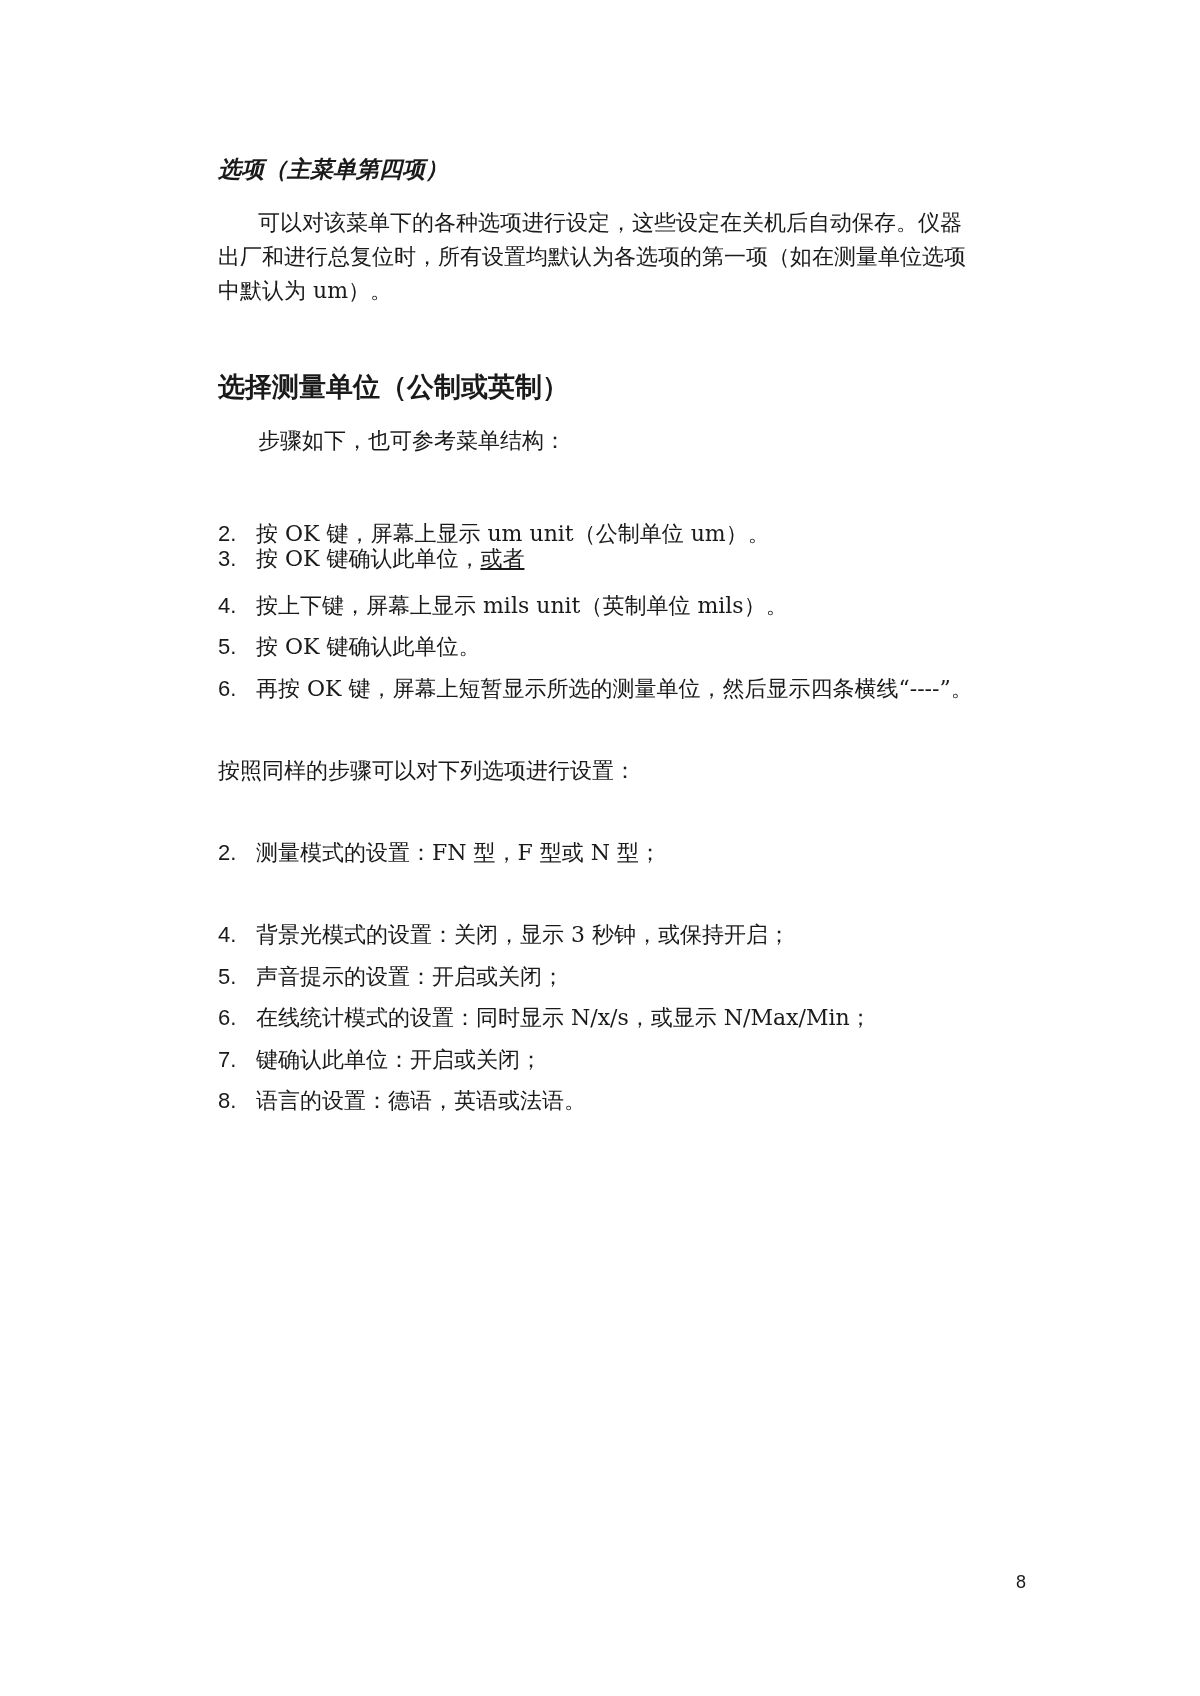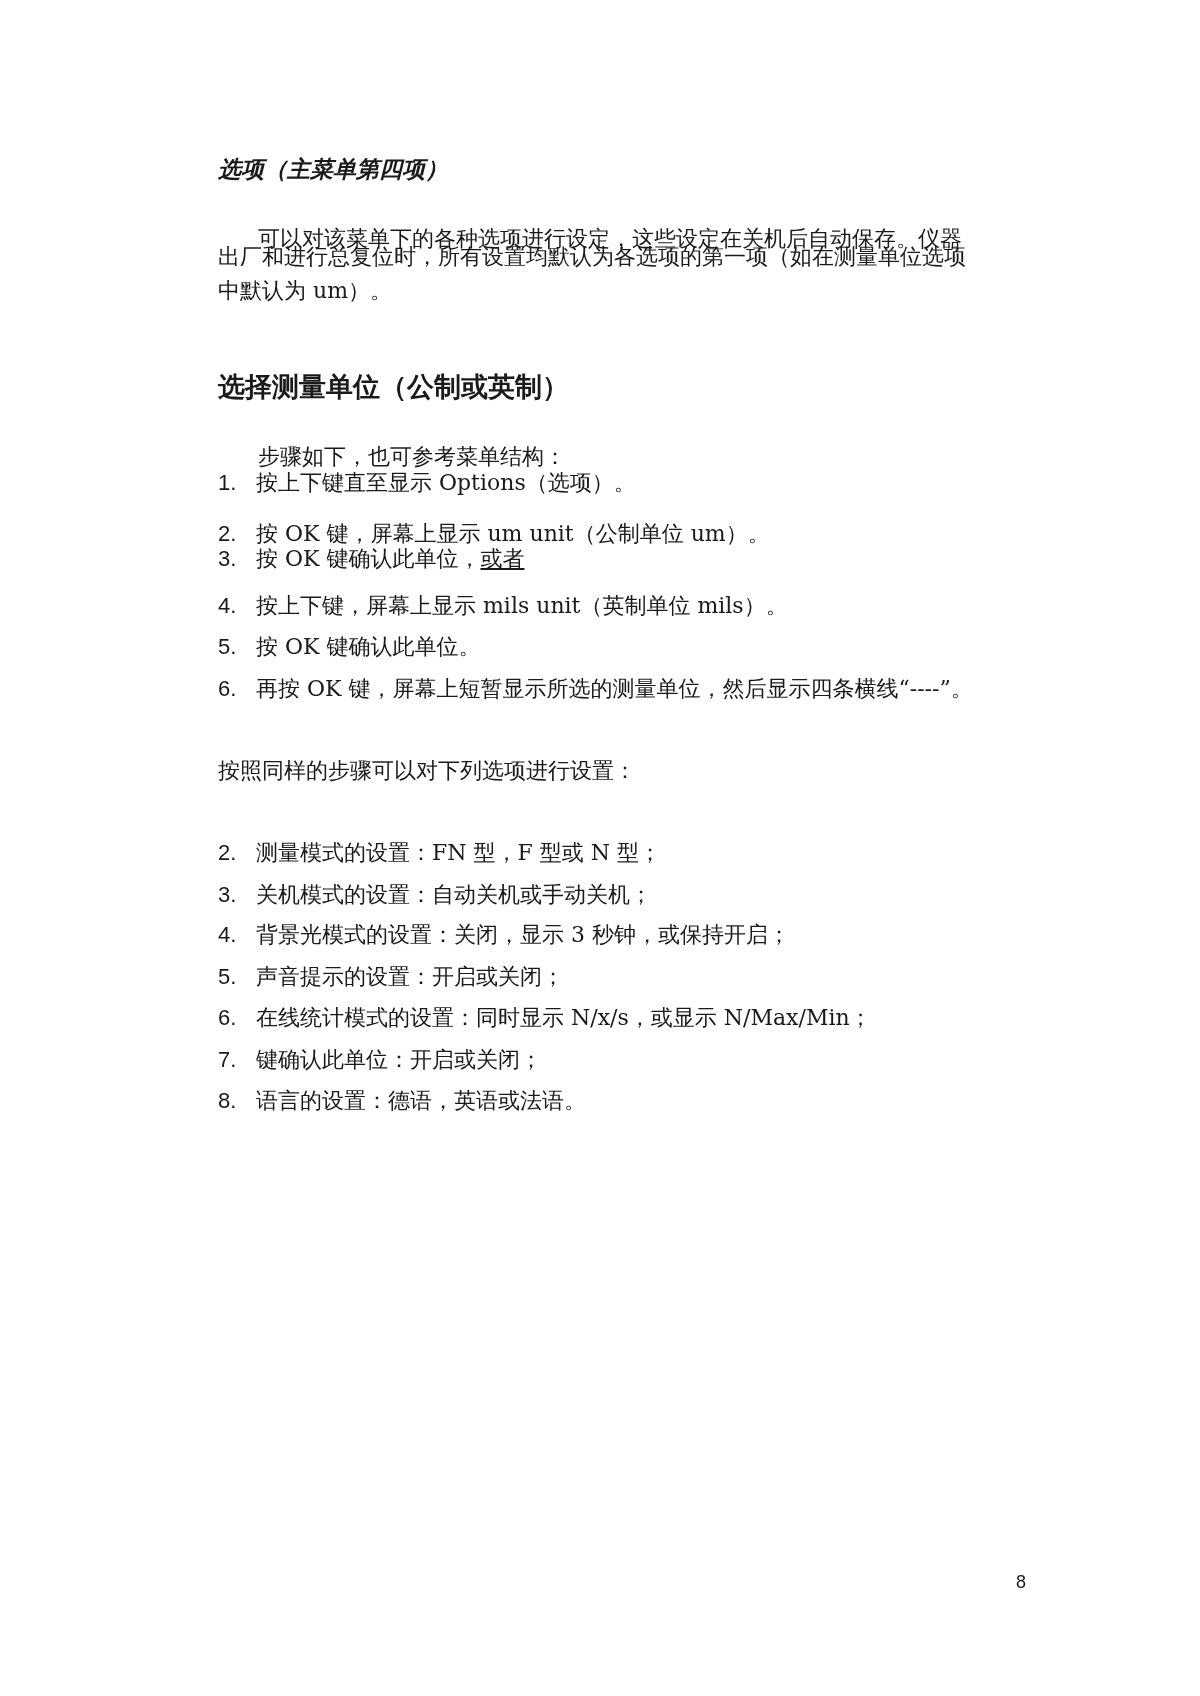--- a/index.html
+++ b/index.html
@@ -2,43 +2,40 @@
 <html><head>
 <meta charset="utf-8">
 <style>
   html, body { margin: 0; padding: 0; background: #ffffff; }
   body { width: 1200px; height: 1696px; position: relative; overflow: hidden;
          font-family: "DejaVu Serif", "Liberation Serif", serif; color: #1a1a1a; }
   .page { position: absolute; left: 0; top: 0; width: 952px; height: 1696px; }
   .line { position: absolute; left: 218px; width: 810px; font-size: 22px; line-height: 34px; white-space: nowrap; }
   .h1 { font-weight: bold; font-style: italic; font-size: 23px; }
   .h2 { font-weight: bold; font-size: 27px; }
-  .indent { padding-left: 40px; margin-top: 16px; }
+  .indent { padding-left: 40px; }
   .num { display: inline-block; width: 38px; font-family: "Liberation Sans", sans-serif; }
   .u { text-decoration: underline; }
   .pagenum { position: absolute; left: 1016px; top: 1572px; font-size: 18px; font-family: "Liberation Sans", sans-serif; }
 </style>
 </head>
 <body>
 
 <div class="page">
 
   <div class="line h1" style="top:152px">选项（主菜单第四项）</div>
 
   <div class="line indent" style="top:206px">可以对该菜单下的各种选项进行设定，这些设定在关机后自动保存。仪器</div>
   <div class="line" style="top:274px">中默认为 um）。</div>
   <div class="line" style="top:240px">出厂和进行总复位时，所有设置均默认为各选项的第一项（如在测量单位选项</div>
 
   <div class="line h2" style="top:370px">选择测量单位（公制或英制）</div>
 
   <div class="line indent" style="top:424px">步骤如下，也可参考菜单结构：</div>
 
-  <div class="line" style="top:466px">
-    <span class="num">1.</span><span>按上下键直至显示 Options（选项）。</span>
-  </div>
   <div class="line" style="top:517px">
     <span class="num">2.</span><span>按 OK 键，屏幕上显示 um unit（公制单位 um）。</span>
   </div>
   <div class="line" style="top:542px">
     <span class="num">3.</span><span>按 OK 键确认此单位，</span><span class="u">或者</span>
   </div>
   <div class="line" style="top:589px">
     <span class="num">4.</span><span>按上下键，屏幕上显示 mils unit（英制单位 mils）。</span>
   </div>
   <div class="line" style="top:630px">
@@ -46,23 +43,20 @@
   </div>
   <div class="line" style="top:672px">
     <span class="num">6.</span><span>再按 OK 键，屏幕上短暂显示所选的测量单位，然后显示四条横线“----”。</span>
   </div>
 
   <div class="line" style="top:754px">按照同样的步骤可以对下列选项进行设置：</div>
 
   <div class="line" style="top:836px">
     <span class="num">2.</span><span>测量模式的设置：FN 型，F 型或 N 型；</span>
   </div>
-  <div class="line" style="top:878px">
-    <span class="num">3.</span><span>关机模式的设置：自动关机或手动关机；</span>
-  </div>
   <div class="line" style="top:918px">
     <span class="num">4.</span><span>背景光模式的设置：关闭，显示 3 秒钟，或保持开启；</span>
   </div>
   <div class="line" style="top:960px">
     <span class="num">5.</span><span>声音提示的设置：开启或关闭；</span>
   </div>
   <div class="line" style="top:1001px">
     <span class="num">6.</span><span>在线统计模式的设置：同时显示 N/x/s，或显示 N/Max/Min；</span>
   </div>
   <div class="line" style="top:1043px">

